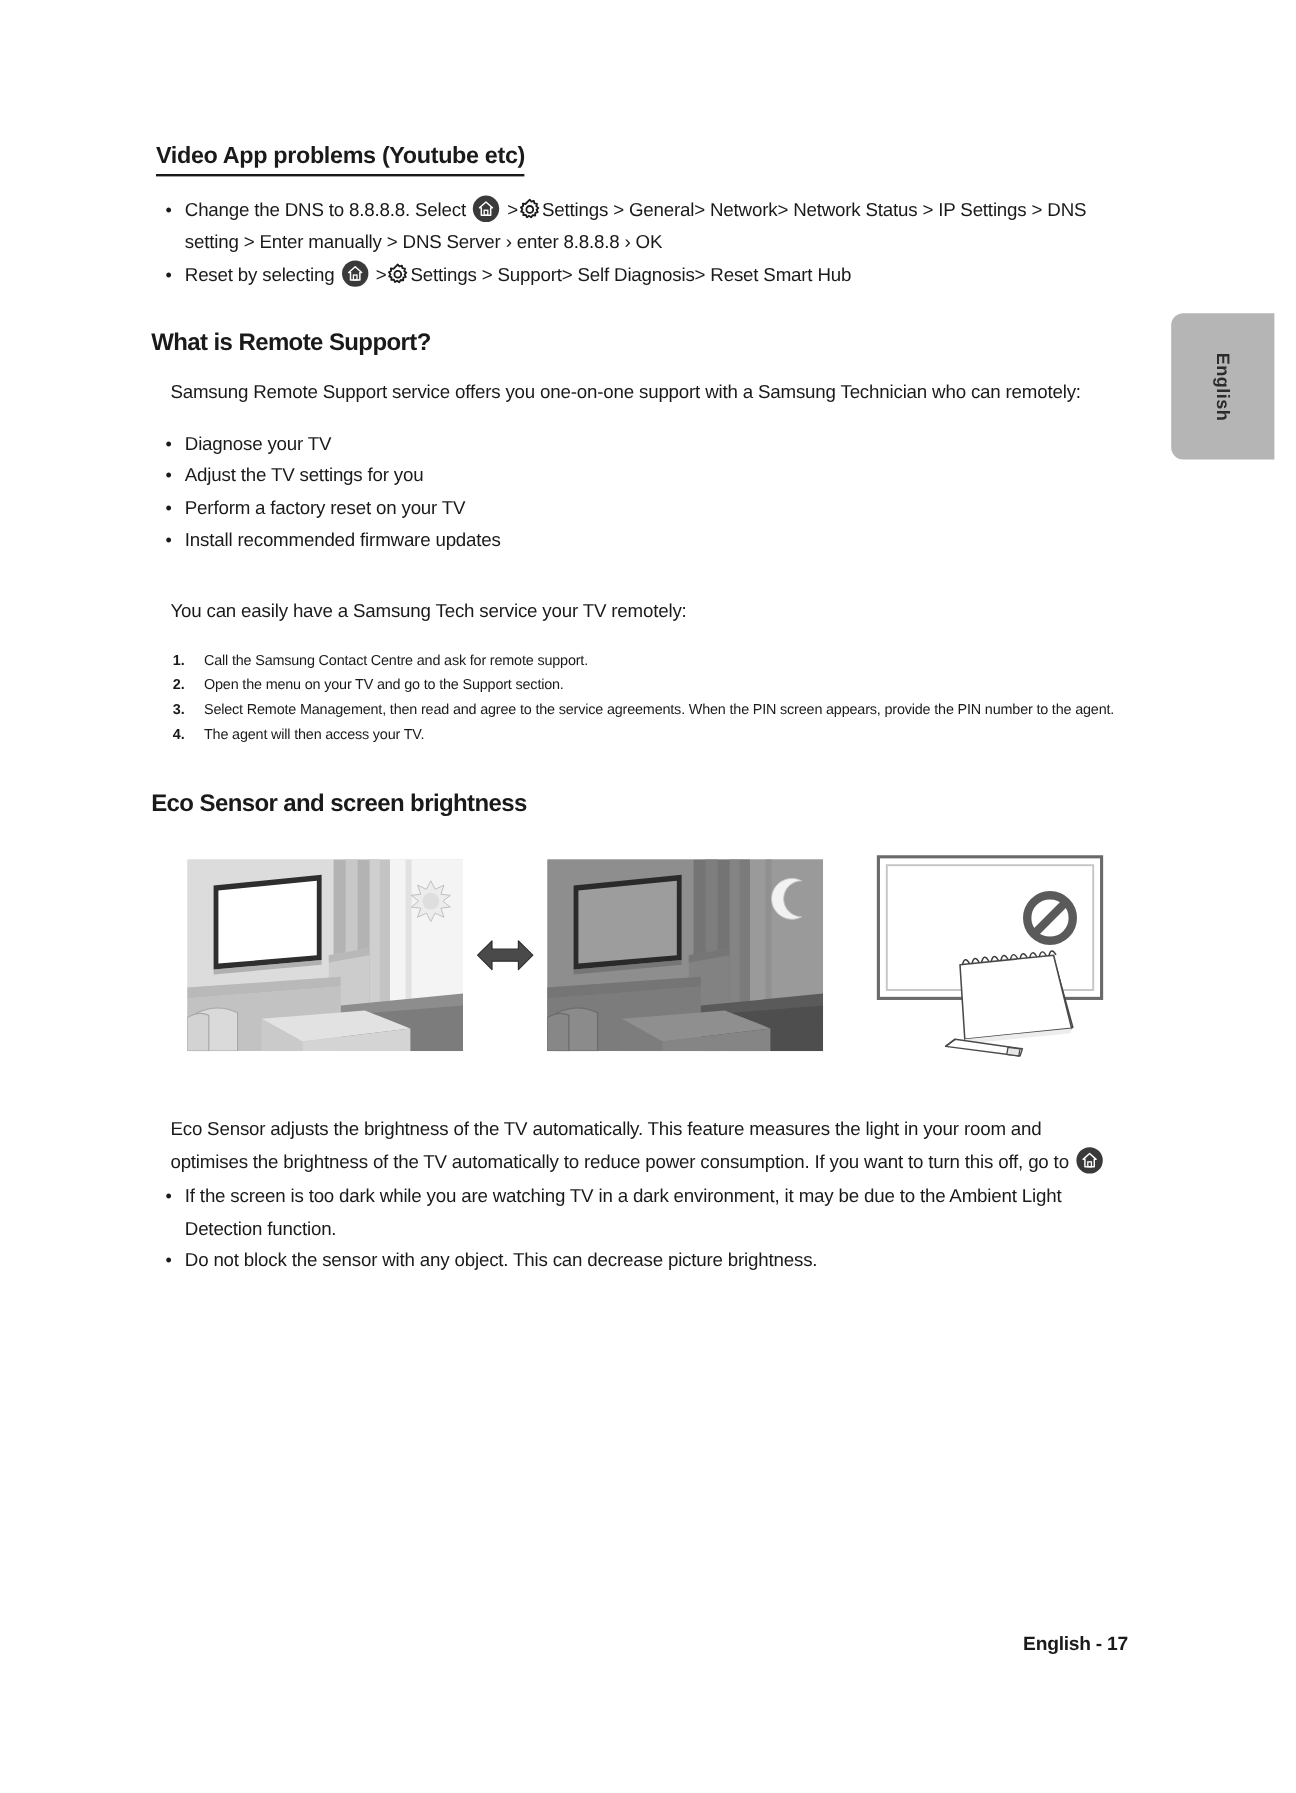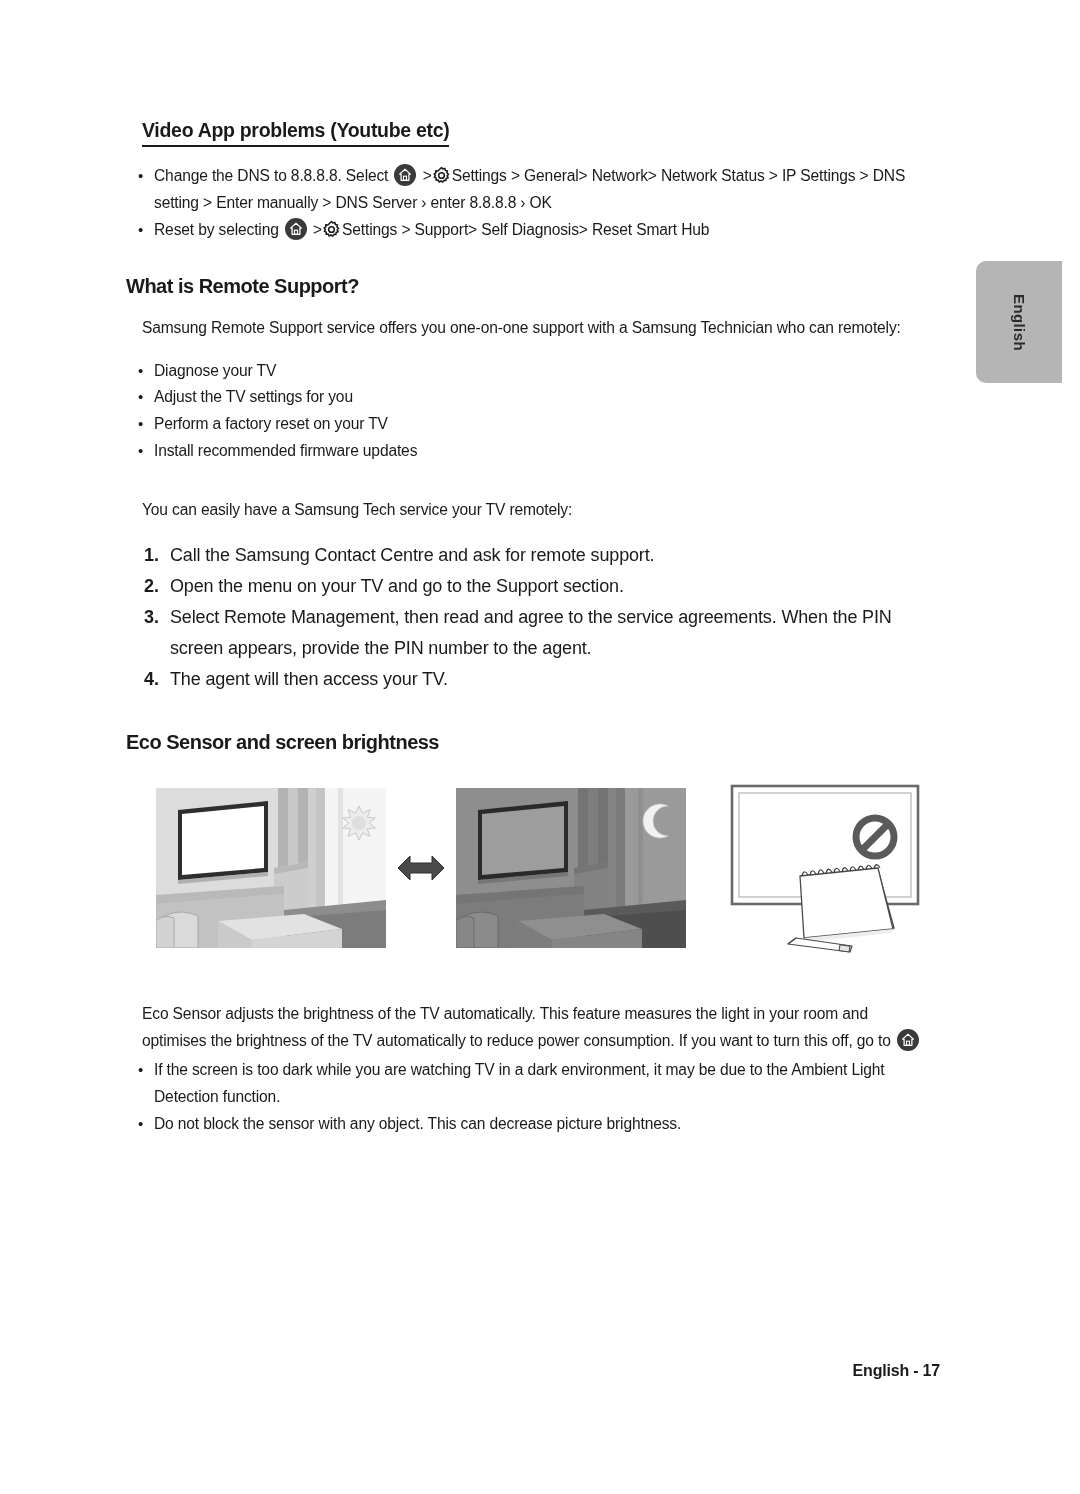--- a/index.html
+++ b/index.html
@@ -50,21 +50,21 @@
     position: absolute;
     left: 126px;
     top: 118px;
     width: 812px;
   }
 
   .h-sub {
     font-size: 19.5px;
     font-weight: bold;
     letter-spacing: -0.3px;
-    margin: 0 0 4px 16px;
+    margin: 0 0 4px 4px;
     display: inline-block;
     border-bottom: 2px solid #1a1a1a;
     padding-bottom: 3px;
     line-height: 1.25;
   }
   .h-sub-wrap { margin-bottom: 12px; }
 
   .h-main {
     font-size: 20px;
     font-weight: bold;
@@ -102,21 +102,21 @@
 
   ol.steps {
     list-style: none;
     margin: 0;
     padding: 0;
     counter-reset: stepnum;
   }
   ol.steps > li {
     position: relative;
     padding-left: 44px;
-    font-size: 18px;
+    font-size: 12px;
     line-height: 1.72;
     letter-spacing: -0.15px;
     counter-increment: stepnum;
   }
   ol.steps > li::before {
     content: counter(stepnum) ".";
     position: absolute;
     left: 18px;
     top: 0;
     font-weight: bold;

